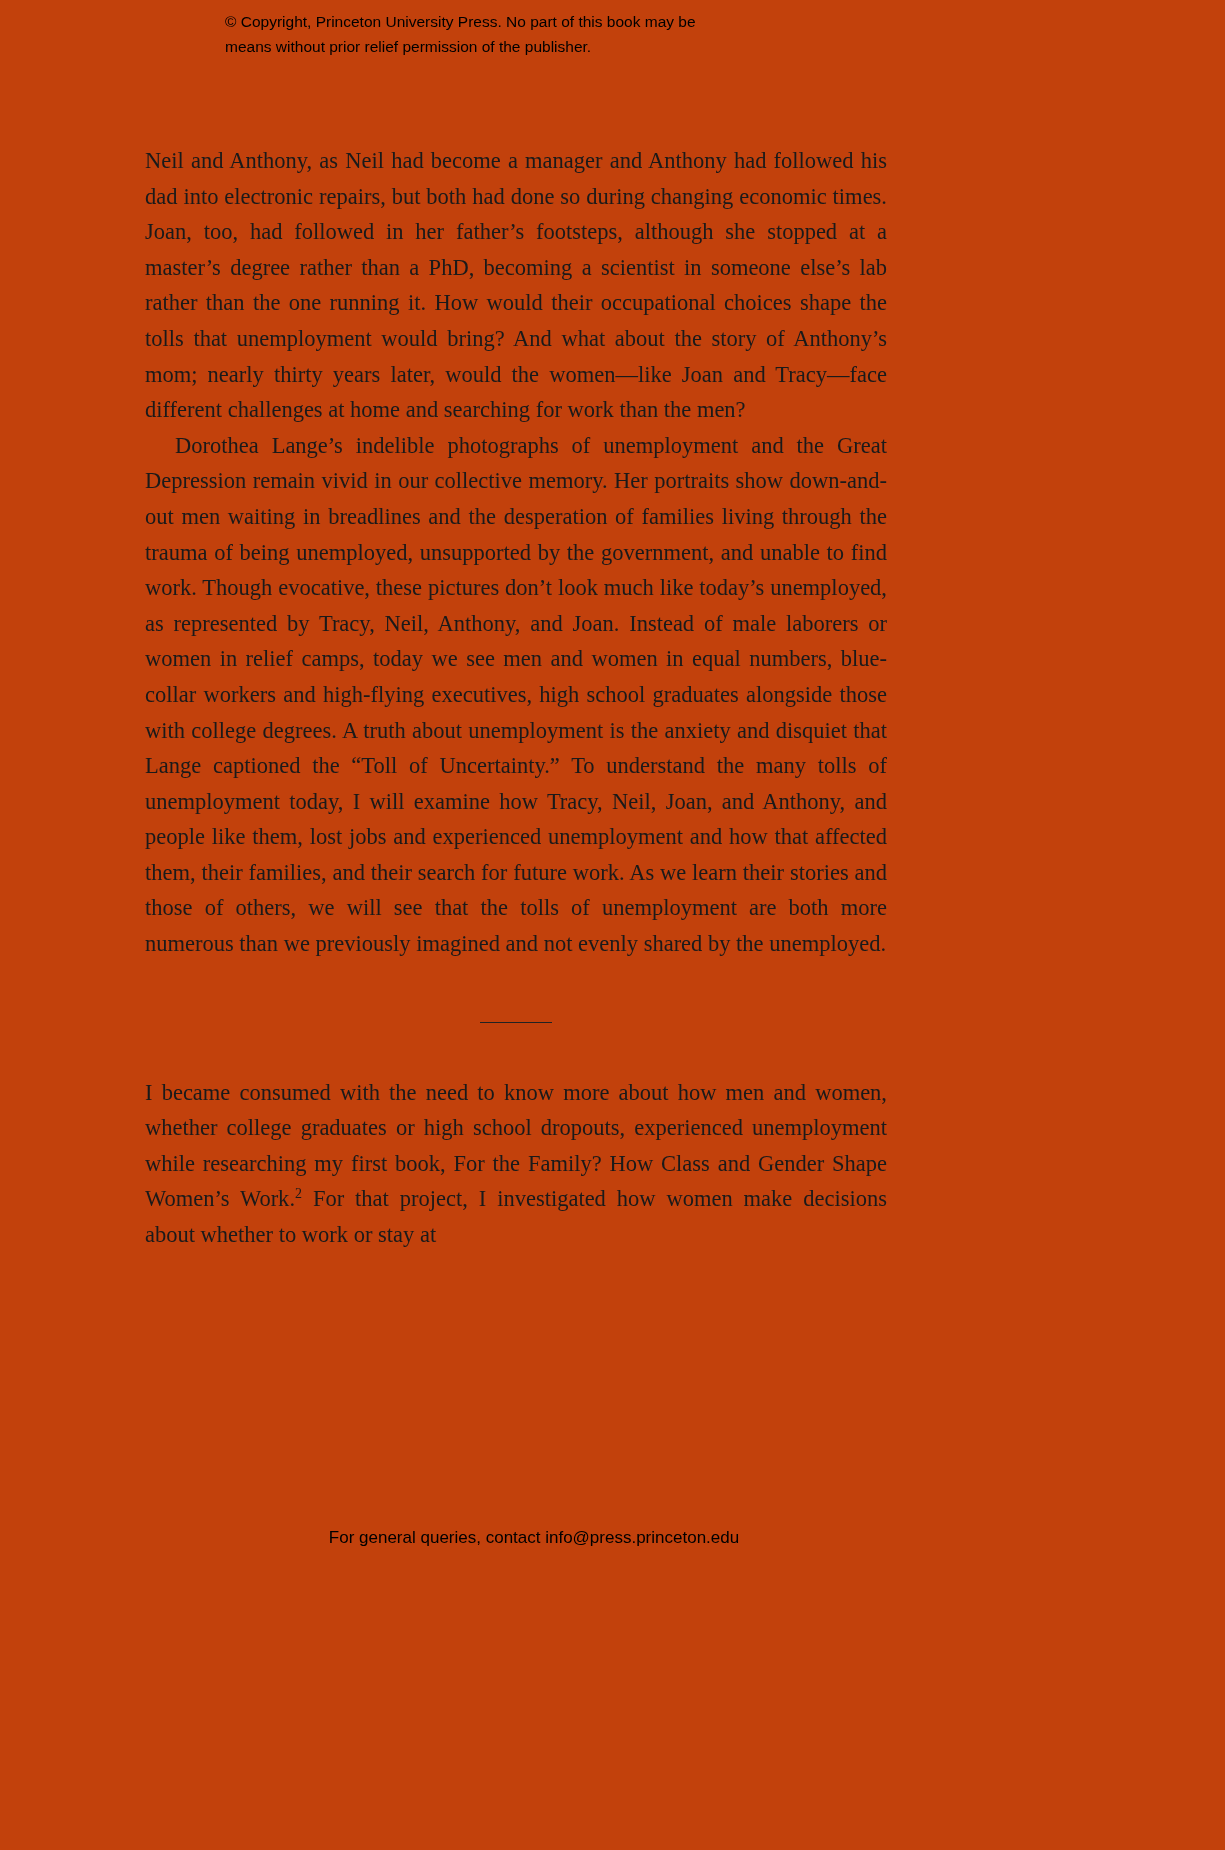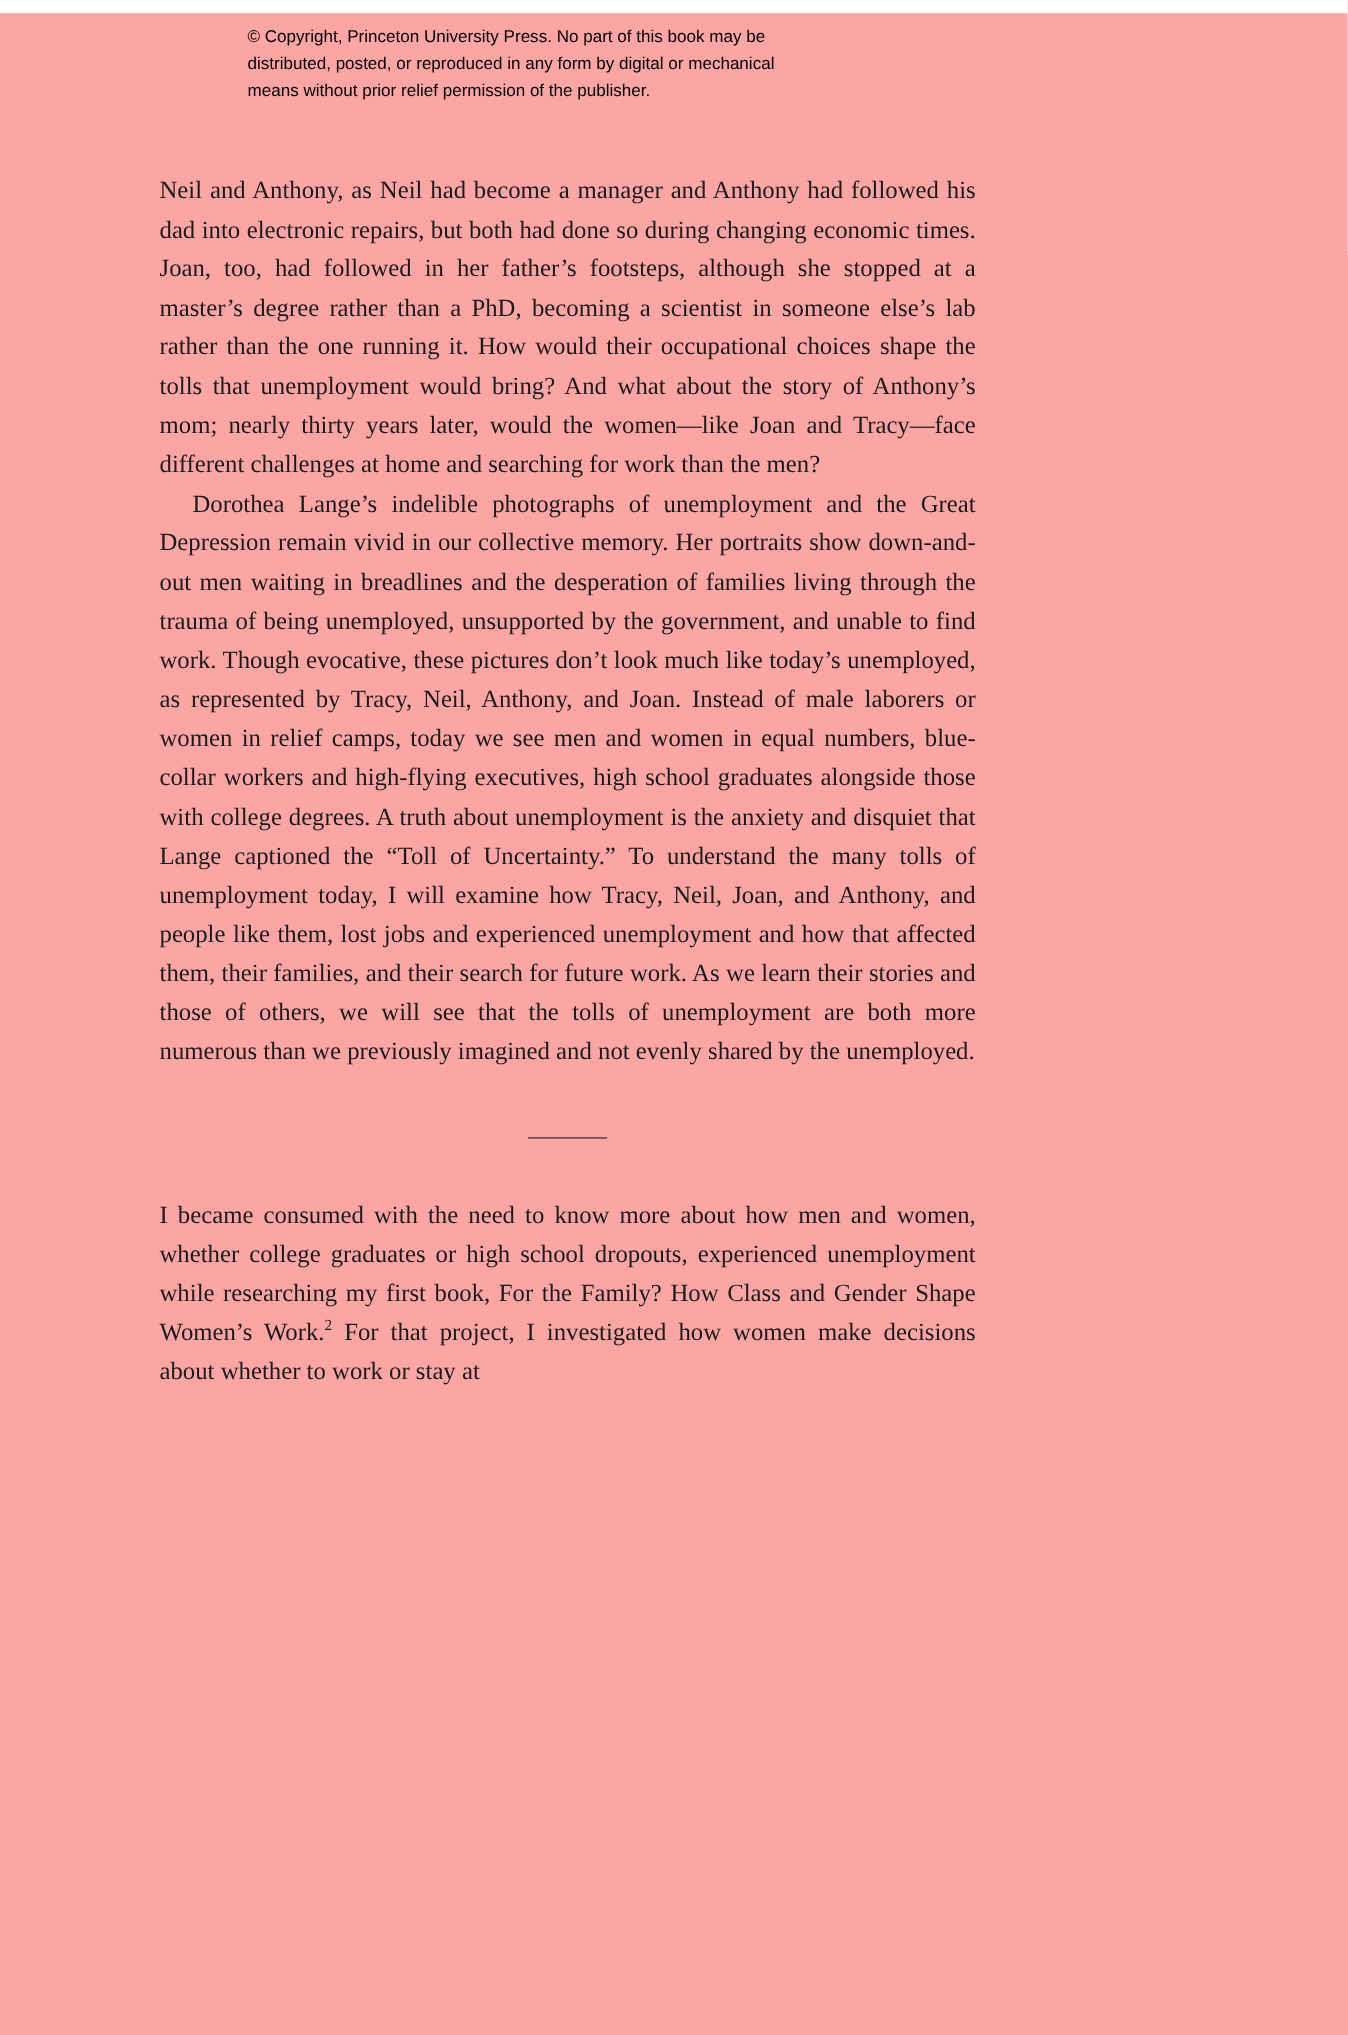--- a/index.html
+++ b/index.html
@@ -8,22 +8,21 @@
     width: 1225px;
     height: 1850px;
     position: relative;
     font-family: "Liberation Serif", serif;
     color: #141414;
     overflow: hidden;
   }
   .page {
     position: absolute;
     inset: 0;
-    background: #fca5a5;
-    margin-top: 12px;
+    background: #c2410c;
   }
   .copyright {
     position: absolute;
     left: 225px;
     top: 10px;
     font-family: "Liberation Sans", sans-serif;
     font-size: 15.5px;
     line-height: 24.5px;
     color: #000000;
   }
@@ -86,33 +85,35 @@
     color: #000000;
   }
 </style>
 </head>
 <body>
 
 <div class="page">
 
   <div class="copyright">
     <div>© Copyright, Princeton University Press. No part of this book may be</div>
-    <div>distributed, posted, or reproduced in any form by digital or mechanical</div>
     <div>means without prior relief permission of the publisher.</div>
   </div>
 
 
   <div class="body-text">
 
     <p><span>Neil and Anthony, as Neil had become a manager and Anthony had followed his dad into electronic repairs, but both had done so during changing economic times. Joan, too, had followed in her father’s footsteps, although she stopped at a master’s degree rather than a PhD, becoming a scientist in someone else’s lab rather than the one running it. How would their occupational choices shape the tolls that unemployment would bring? And what about the story of Anthony’s mom; nearly thirty years later, would the women—like Joan and Tracy—face different challenges at home and searching for work than the men?</span></p>
 
     <p class="para-indent"><span>Dorothea Lange’s indelible photographs of unemployment and the Great Depression remain vivid in our collective memory. Her portraits show down-and-out men waiting in breadlines and the desperation of families living through the trauma of being unemployed, unsupported by the government, and unable to find work. Though evocative, these pictures don’t look much like today’s unemployed, as represented by Tracy, Neil, Anthony, and Joan. Instead of male laborers or women in relief camps, today we see men </span><span class="italic">and</span><span> women in equal numbers, blue-collar workers </span><span class="italic">and</span><span> high-flying executives, high school graduates </span><span class="italic">alongside</span><span> those with college degrees. A truth about unemployment is the anxiety and disquiet that Lange captioned the “Toll of Uncertainty.” To understand the many tolls of unemployment today, I will examine how Tracy, Neil, Joan, and Anthony, and people like them, lost jobs and experienced unemployment and how that affected them, their families, and their search for future work. As we learn their stories and those of others, we will see that the tolls of unemployment are both more numerous than we previously imagined and not evenly shared by the unemployed.</span></p>
 
     <div class="divider-wrap">
       <span class="divider"></span>
     </div>
 
     <p><span>I became consumed with the need to know more about how men and women, whether college graduates or high school dropouts, experienced unemployment while researching my first book, </span><span class="italic">For the Family? How Class and Gender Shape Women’s Work</span><span>.</span><sup class="footnote">2</sup><span> For that project, I investigated how women make decisions about whether to work or stay at</span></p>
 
   </div>
 
+  <div class="footer">
+    <span>For general queries, contact info@press.princeton.edu</span>
+  </div>
 
 </div>
 
 </body></html>

